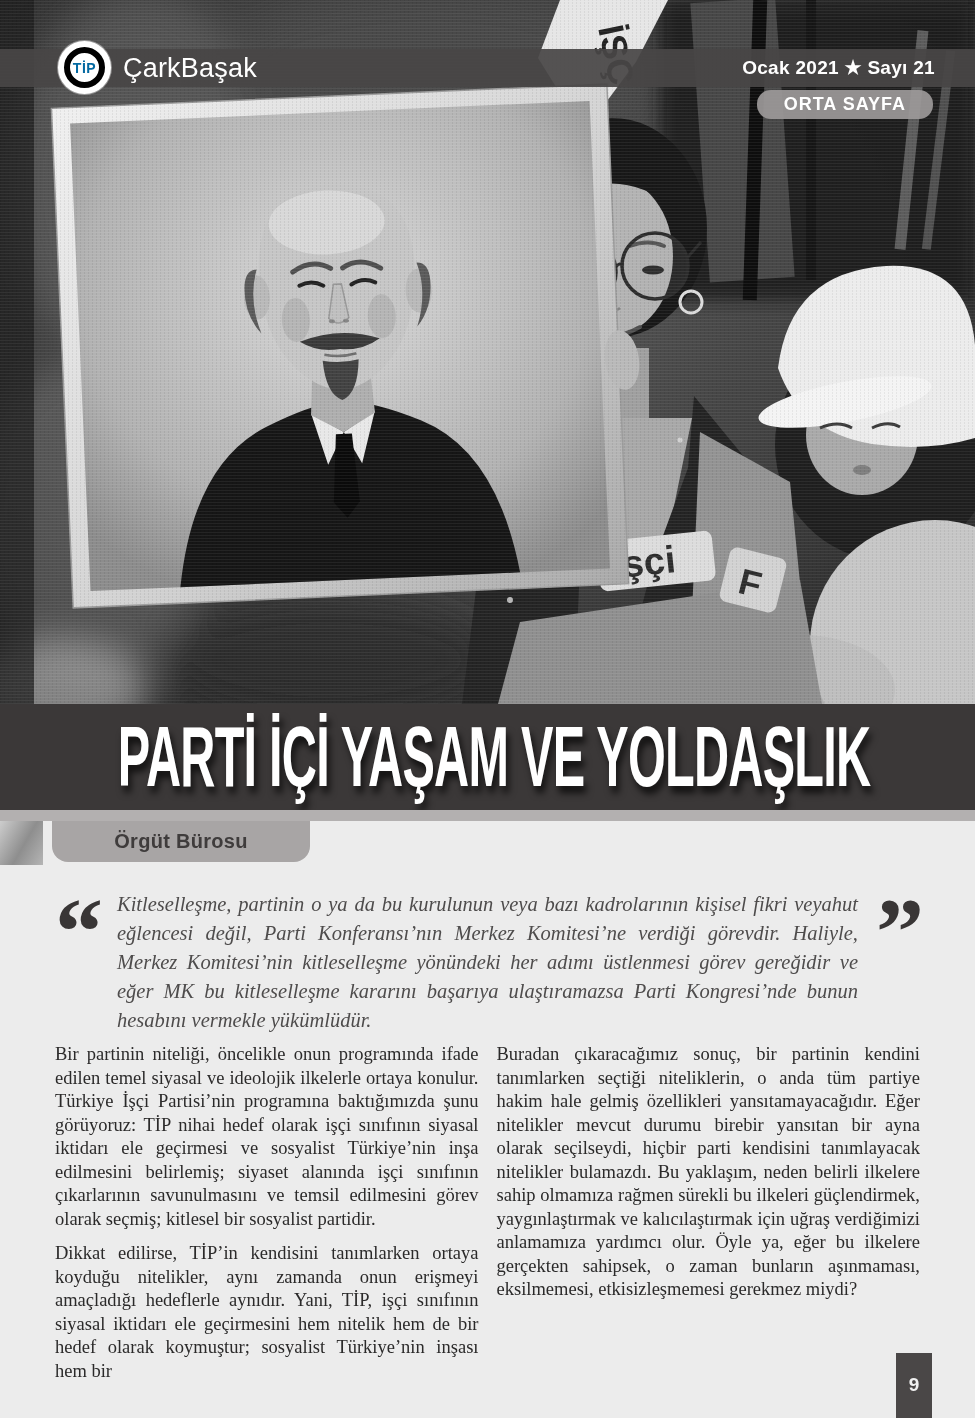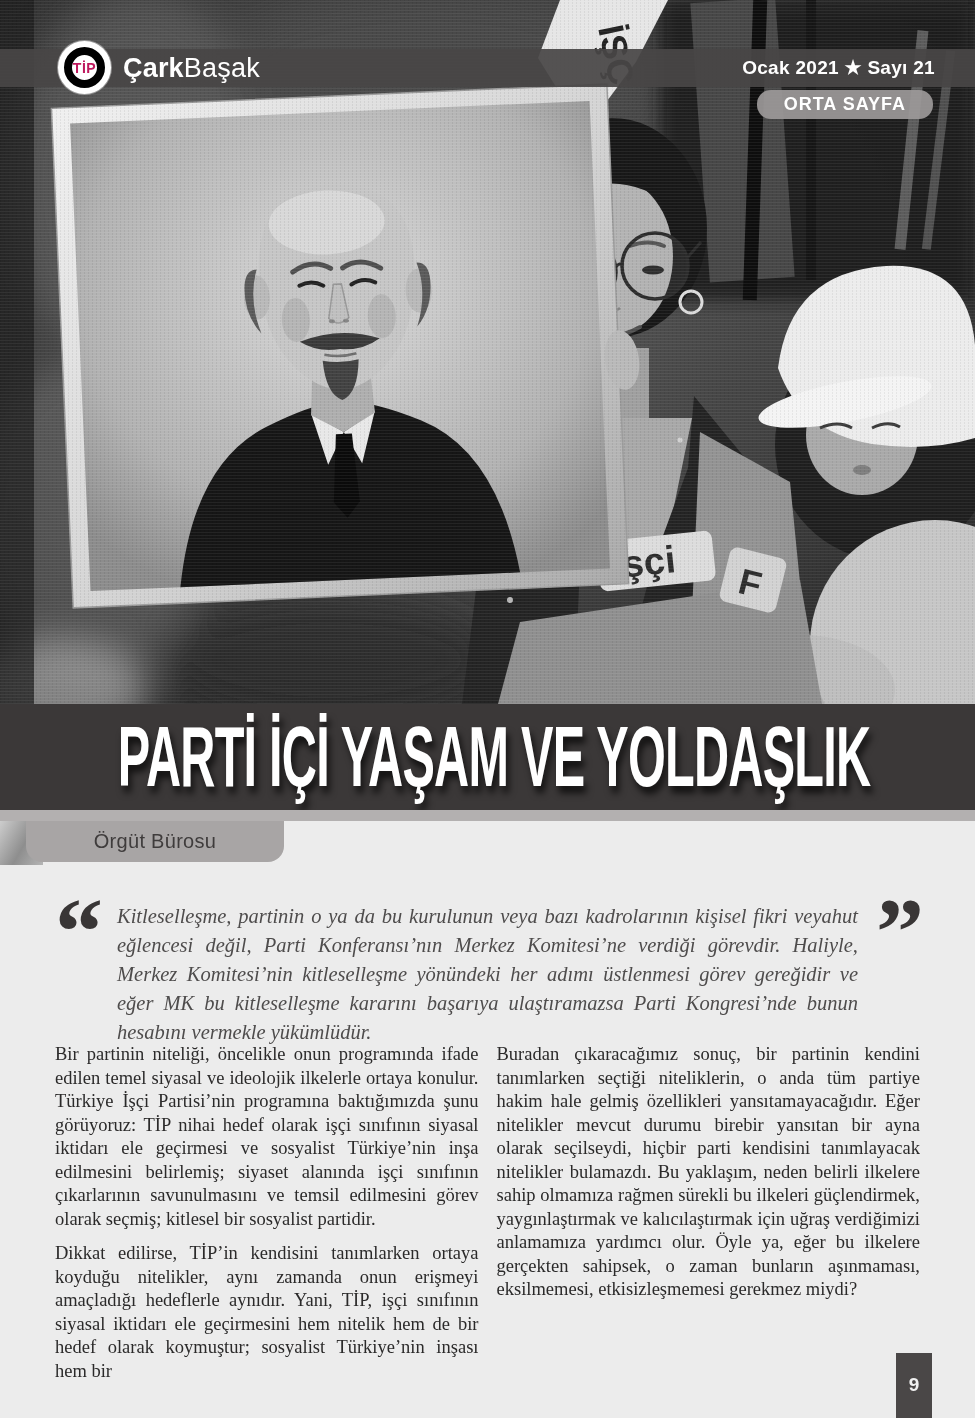--- a/index.html
+++ b/index.html
@@ -21,26 +21,26 @@
   .masthead {
     position:absolute; left:0; top:49px; width:975px; height:38px;
     background:rgba(72,70,70,.93); display:flex; align-items:center; z-index:6;
   }
   .emblem {
     position:absolute; left:58px; top:-8px; width:53px; height:53px; border-radius:50%;
     background:#fff; display:flex; align-items:center; justify-content:center;
     box-shadow:0 0 0 1px rgba(255,255,255,.4);
   }
   .emblem-inner {
-    width:41px; height:41px; border-radius:50%; border:8px solid #000000;
+    width:41px; height:41px; border-radius:50%; border:6px solid #000000;
     display:flex; align-items:center; justify-content:center;
-    font-weight:800; font-size:14px; color:#be185d; letter-spacing:.5px;
+    font-weight:800; font-size:14px; color:#0369a1; letter-spacing:.5px;
   }
   .mast-title { position:absolute; left:123px; top:0; line-height:38px; color:#fff; font-size:27px; letter-spacing:.2px; }
-  .mast-title b { font-weight:700;text-align:center; }
+  .mast-title b { font-weight:400;text-align:center; }
   .mast-title span.light { font-weight:400; }
   .issue { position:absolute; right:40px; top:0; line-height:38px; color:#fff; font-size:19px; font-weight:700; letter-spacing:.3px; }
   .badge {
     position:absolute; right:42px; top:90px; z-index:6;
     background:rgba(156,153,153,.92); color:#fff; font-weight:700; font-size:18px;
     letter-spacing:1px; padding:4px 27px; border-radius:14px;
   }
   
   .headline1 { position:absolute; left:0; right:0; top:566px; text-align:center; z-index:5; white-space:nowrap; }
   .headline1 .cond {
@@ -53,32 +53,32 @@
                display:flex; align-items:center; justify-content:center;padding-left:13px; }
   .headline2 .cond {
     display:inline-block; transform:scale(.76,1.32); transform-origin:center;
     font-size:64px; font-weight:800; color:#fff; letter-spacing:-1px; line-height:1;
     text-shadow:4px 5px 7px rgba(0,0,0,.7);
   }
   .gray-strip { position:absolute; left:0; top:810px; width:975px; height:11px; background:#b3b0b0; z-index:5; }
   .photo-scrap { position:absolute; left:0; top:821px; width:43px; height:44px; z-index:4;
     background:linear-gradient(120deg,#cdcdcd 0%,#8e8e8e 55%,#b5b5b5 100%); }
   .byline-tag {
-    position:absolute; left:26px; top:821px; width:258px; height:41px; z-index:5;
+    position:absolute; left:52px; top:821px; width:258px; height:41px; z-index:5;
     background:#a8a5a5; border-radius:0 0 16px 16px;
-    color:#3f3c3c; font-weight:400; font-size:20px; text-align:center; line-height:41px; letter-spacing:.3px;
+    color:#3f3c3c; font-weight:700; font-size:20px; text-align:center; line-height:41px; letter-spacing:.3px;
   }
   
   .quote { position:absolute; left:55px; top:890px; width:865px; z-index:3; }
   .qmark { position:absolute; top:-6px; font-family:"Liberation Serif", serif; font-weight:700;
            font-size:96px; line-height:1; color:#393636; letter-spacing:-4px; }
   .qmark.open { left:0; }
   .qmark.close { right:0; }
   .quote p {
-    margin:12px 62px; font-family:"Liberation Serif", serif; font-style:italic;
+    margin:0 62px; font-family:"Liberation Serif", serif; font-style:italic;
     font-size:20.5px; line-height:29px; color:#4e4c4c; text-align:justify;
   }
   
   .columns { position:absolute; left:55px; top:1043px; width:865px; display:flex; gap:18px; z-index:1; }
   .col { flex:1; }
   .col p {
     font-family:"Liberation Serif", serif; font-size:18.5px; line-height:23.5px;
     color:#2b2a2a; text-align:justify; margin-bottom:11px;
   }
   

